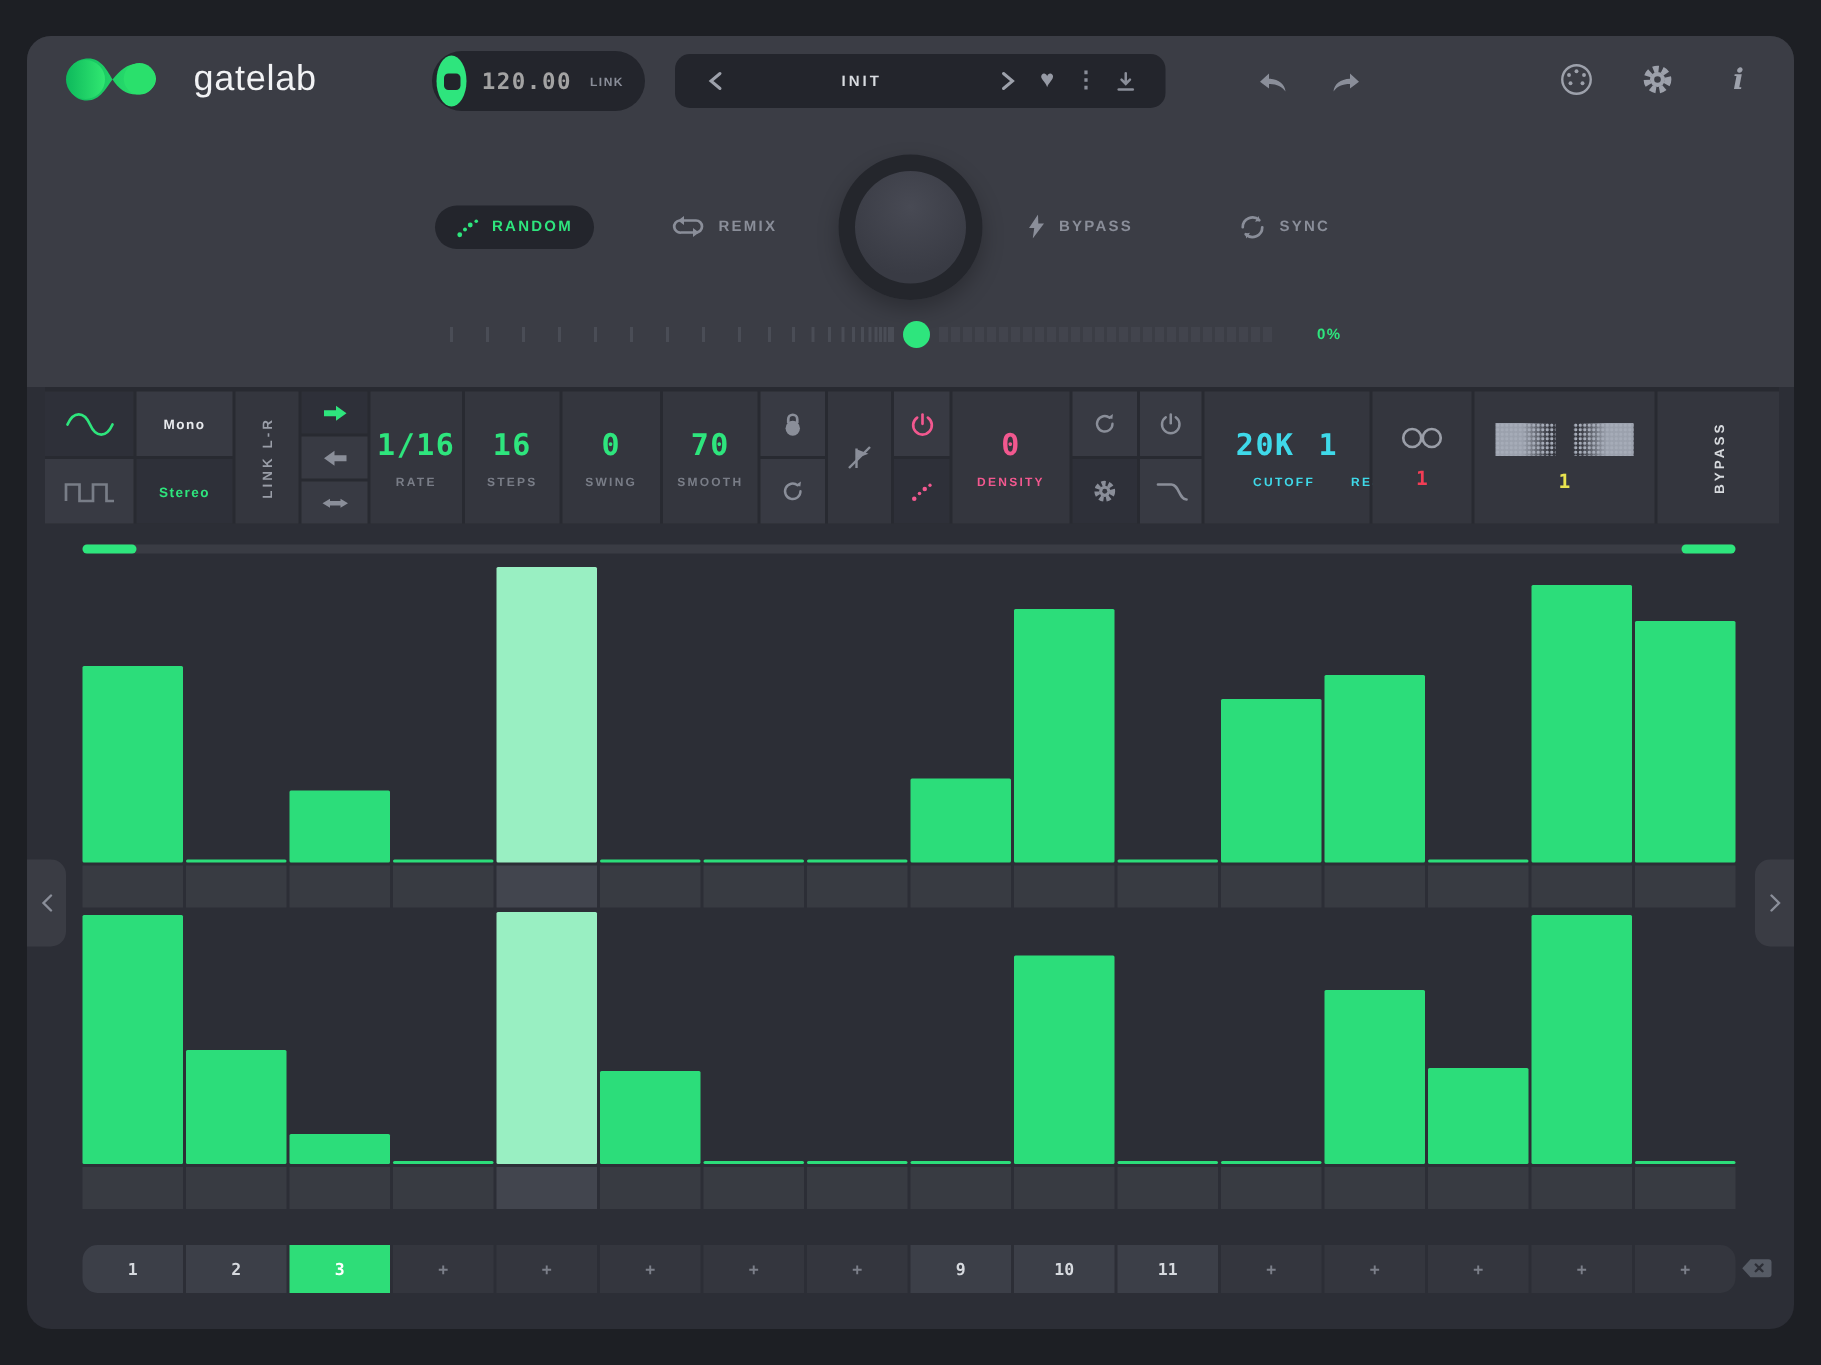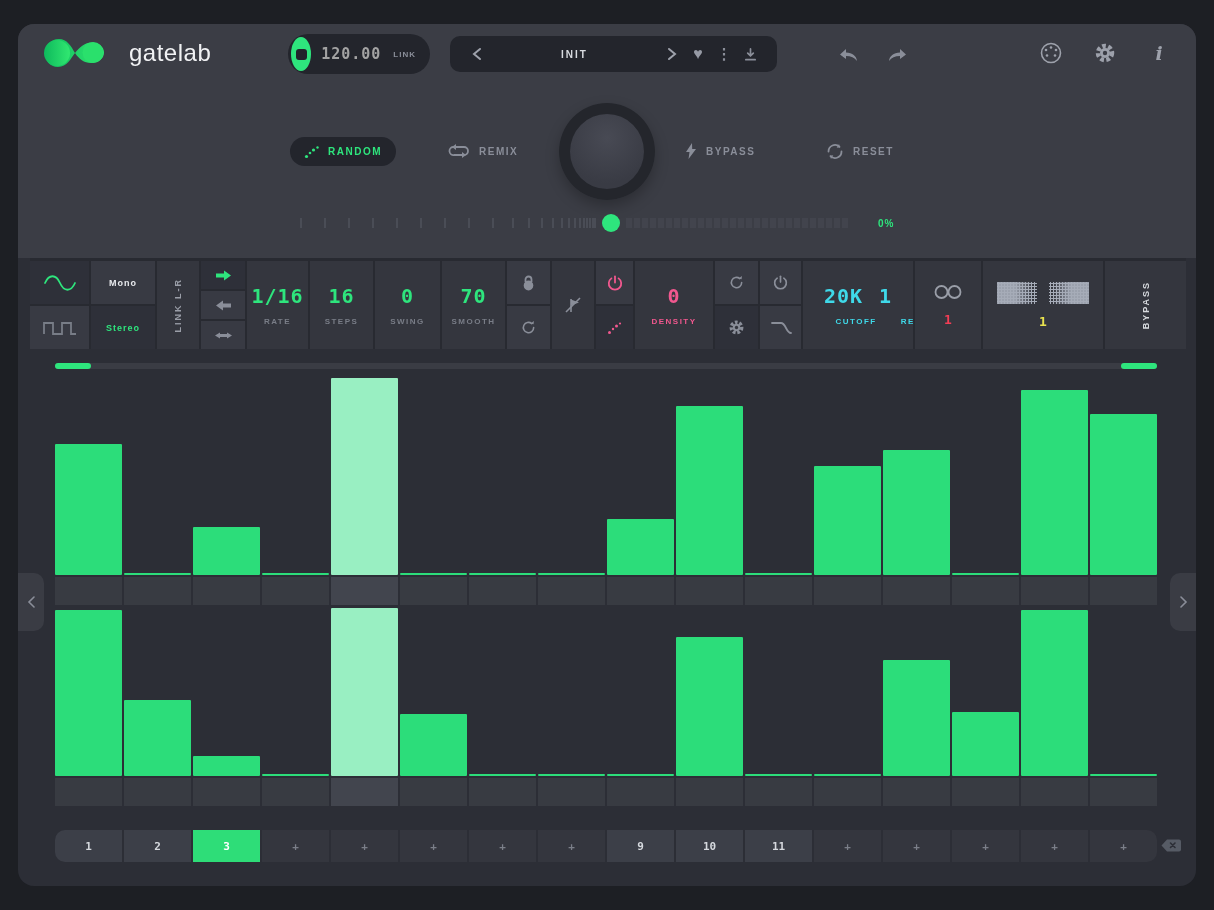--- a/index.html
+++ b/index.html
@@ -196,21 +196,21 @@
     </svg>
     <span>BYPASS</span>
   </div>
 
   <div class="flat-btn" style="left:808px; top:119px;">
     <svg width="18" height="17" viewBox="0 0 18 17">
       <path d="M15.5 8.5 a6.5 6.5 0 0 1 -11 4.7 M2.5 8.5 a6.5 6.5 0 0 1 11 -4.7" fill="none" stroke="#8a8e99" stroke-width="1.8" stroke-linecap="round"></path>
       <path d="M13 1 l1 3.2 -3.3 .6 Z" fill="#8a8e99"></path>
         <path d="M5 16 l-1 -3.2 3.3 -.6 Z" fill="#8a8e99"></path>
     </svg>
-    <span>RESET</span>
+    <span>SYNC</span>
   </div>
 
   <div class="amount">
     <div class="ticks" id="ticks">
         <div class="tick" style="left: 0px;"></div>
         <div class="tick" style="left: 24px;"></div>
         <div class="tick" style="left: 48px;"></div>
         <div class="tick" style="left: 72px;"></div>
         <div class="tick" style="left: 96px;"></div>
         <div class="tick" style="left: 120px;"></div>

